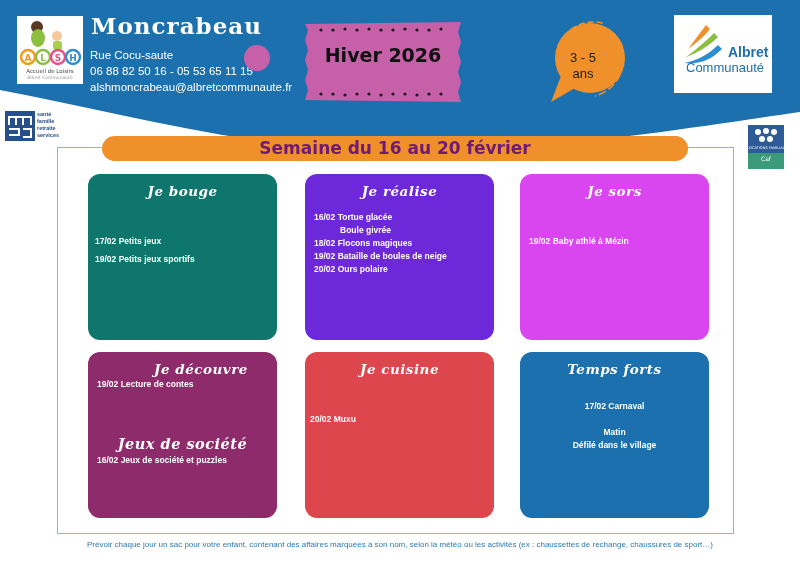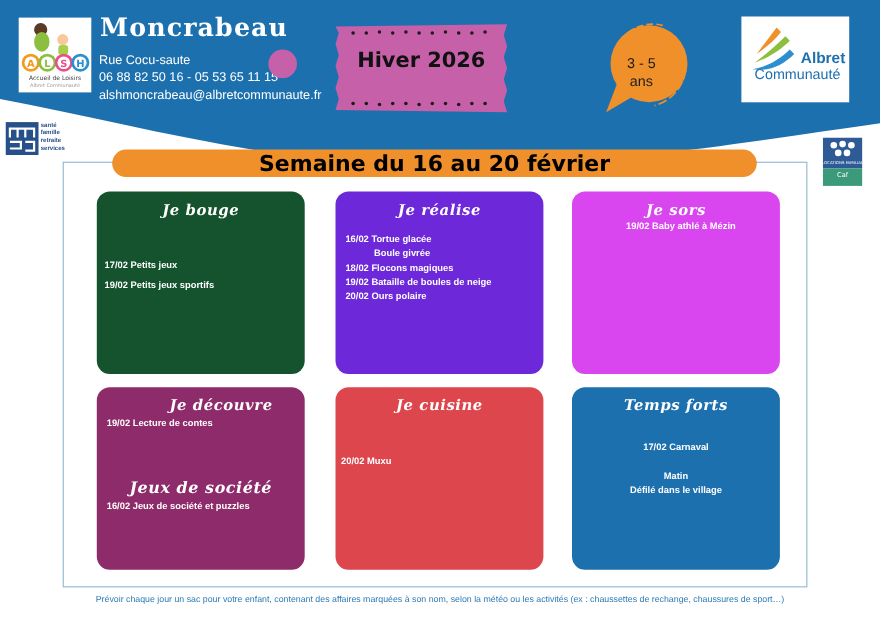--- a/index.html
+++ b/index.html
@@ -25,27 +25,27 @@
     .albret-word { position: absolute; left: 728px; top: 44px; font-family: "Liberation Sans", sans-serif; font-weight: bold; font-size: 14px; color: #1d6fae; }
     .albret-sub { position: absolute; left: 686px; top: 60px; font-family: "Liberation Sans", sans-serif; font-size: 13px; color: #1d6fae; }
 
     .msa-logo { position: absolute; left: 5px; top: 111px; width: 62px; height: 30px; }
     .msa-text { position: absolute; left: 37px; top: 111px; font-family: "Liberation Sans", sans-serif; font-weight: bold; font-size: 5.5px; line-height: 7px; color: #274f8a; }
 
     .caf-logo { position: absolute; left: 748px; top: 125px; width: 36px; height: 44px; }
 
     .frame { position: absolute; left: 57px; top: 147px; width: 677px; height: 387px; border: 1.5px solid #8fb6cf; background: transparent; }
 
-    .week-banner { position: absolute; left: 102px; top: 136px; width: 586px; height: 25px; border-radius: 13px; background: #f0902a; text-align: center; font-family: "DejaVu Sans", sans-serif; font-weight: bold; font-size: 20px; line-height: 25px; color: #000000; }
+    .week-banner { position: absolute; left: 102px; top: 136px; width: 586px; height: 25px; border-radius: 13px; background: #f0902a; text-align: center; font-family: "DejaVu Sans", sans-serif; font-weight: bold; font-size: 17px; line-height: 25px; color: #701a75; }
 
     .card { position: absolute; width: 189px; border-radius: 12px; color: #fff; }
     .card-title { text-align: center; font-family: "DejaVu Serif", serif; font-weight: bold; font-style: italic; font-size: 13.5px; letter-spacing: 0.5px; color: #fff; }
     .card-item { font-family: "Liberation Sans", sans-serif; font-weight: bold; font-size: 8.5px; line-height: 13px; color: #fff; white-space: nowrap; }
 
-    .c-bouge   { left: 88px;  top: 174px; height: 166px; background: #14532d; }
+    .c-bouge   { left: 88px;  top: 174px; height: 166px; background: #0f766e; }
     .c-realise { left: 305px; top: 174px; height: 166px; background: #6d28d9; }
     .c-sors    { left: 520px; top: 174px; height: 166px; background: #d946ef; }
     .c-decouvre{ left: 88px;  top: 352px; height: 166px; background: #8e2b6a; }
     .c-cuisine { left: 305px; top: 352px; height: 166px; background: #dd464c; }
     .c-temps   { left: 520px; top: 352px; height: 166px; background: #1d70ae; }
 
     .footer-note { position: absolute; left: 0; top: 540px; width: 800px; text-align: center; font-family: Liberation Sans, sans-serif; font-size: 8px; color: #2d7ab5; }
   </style>
 </head>
 <body>
@@ -174,21 +174,21 @@
     <div class="card-item">16/02 Tortue glacée</div>
     <div class="card-item" style="padding-left:26px;">Boule givrée</div>
     <div class="card-item">18/02 Flocons magiques</div>
     <div class="card-item">19/02 Bataille de boules de neige</div>
     <div class="card-item">20/02 Ours polaire</div>
   </div>
 </div>
 
 <div class="card c-sors">
   <div class="card-title" style="margin-top:9px;">Je sors</div>
-  <div style="padding-left:9px; text-align:center;">
+  <div style="padding-left:9px; margin-top:36px;">
     <div class="card-item">19/02 Baby athlé à Mézin</div>
   </div>
 </div>
 
 <div class="card c-decouvre">
   <div class="card-title" style="margin-top:9px;padding-left:37px;">Je découvre</div>
   <div style="padding-left:9px; margin-top:1px;">
     <div class="card-item">19/02 Lecture de contes</div>
   </div>
   <div class="card-title" style="margin-top:44px; font-size:14.5px;">Jeux de société</div>

